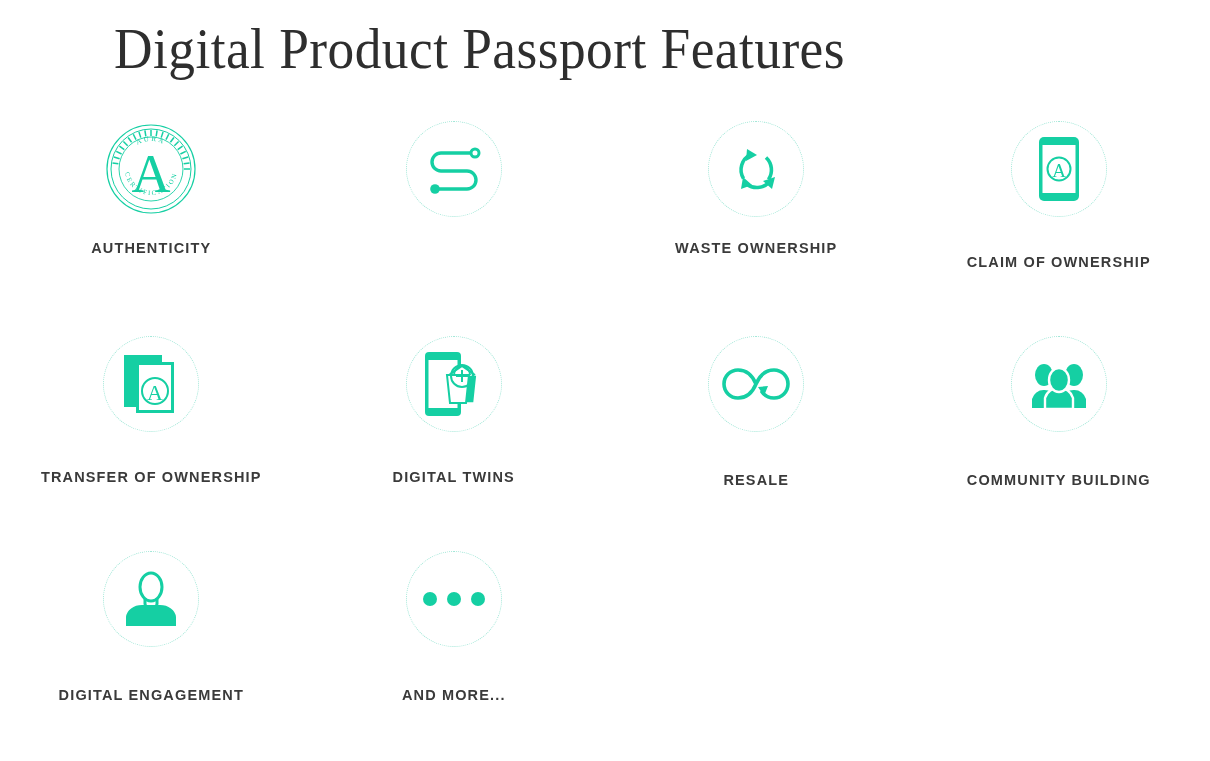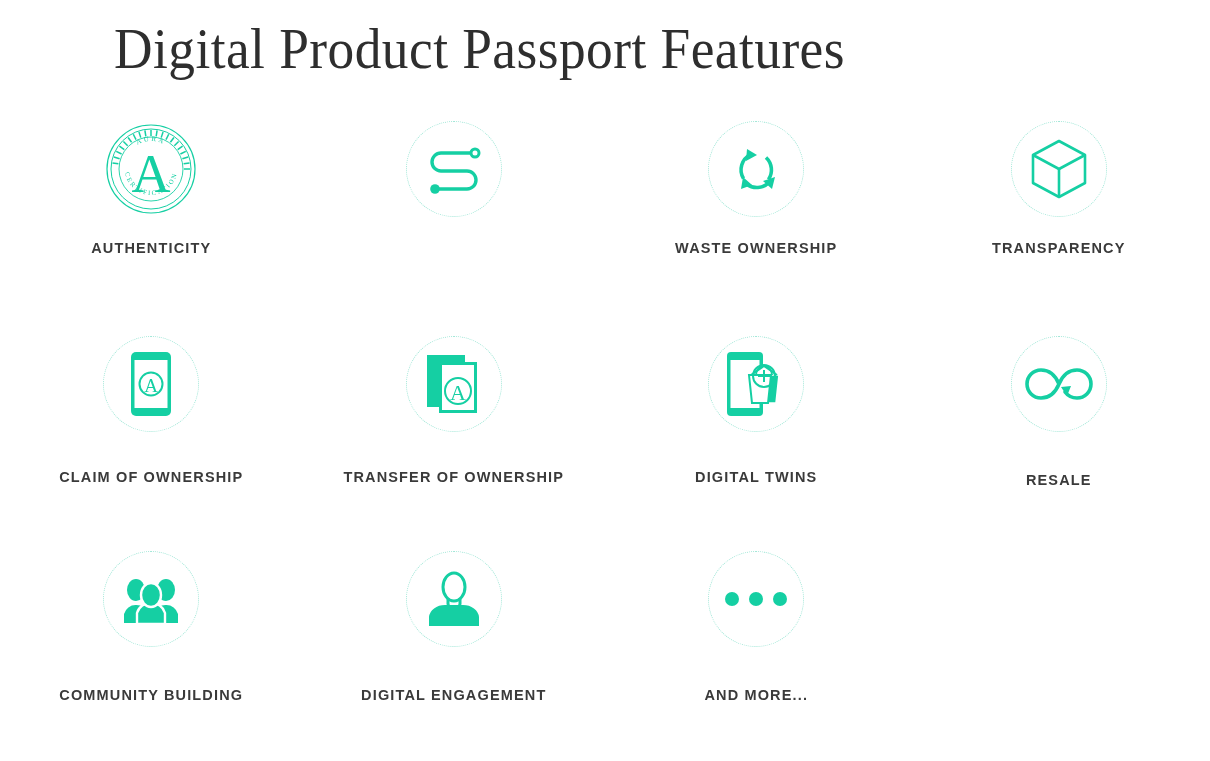--- a/index.html
+++ b/index.html
@@ -160,34 +160,20 @@
             </g>
             <polygon points="20,9 30,15 19,21" fill="#15cfa3"></polygon>
             <polygon points="48,37 45,49 36,41" fill="#15cfa3"></polygon>
             <polygon points="14,49 16,37 25,45" fill="#15cfa3"></polygon>
           </svg>
         </span>
       </div>
       <div class="feature-label">WASTE OWNERSHIP</div>
     </div>
 
-    <div class="feature-cell row-1">
-      <div class="icon-circle">
-        <span>
-          <svg width="58" height="62" viewBox="0 0 58 62">
-            <g fill="none" stroke="#15cfa3" stroke-width="2.6" stroke-linejoin="round">
-              <polygon points="29,3 55,17 55,45 29,59 3,45 3,17"></polygon>
-              <polyline points="3,17 29,31 55,17"></polyline>
-              <line x1="29" y1="31" x2="29" y2="59"></line>
-            </g>
-          </svg>
-        </span>
-      </div>
-      <div class="feature-label">TRANSPARENCY</div>
-    </div>
 
     <div class="feature-cell row-2">
       <div class="icon-circle">
         <span>
           <svg width="42" height="66" viewBox="0 0 42 66">
             <rect x="1" y="1" width="40" height="64" rx="5" fill="#15cfa3"></rect>
             <rect x="4.5" y="9" width="33" height="48" fill="#ffffff"></rect>
             <circle cx="21" cy="33" r="11.5" fill="none" stroke="#15cfa3" stroke-width="2"></circle>
             <text x="21" y="41" text-anchor="middle" font-family="Liberation Serif, serif" font-size="19" fill="#15cfa3">A</text>
           </svg>

